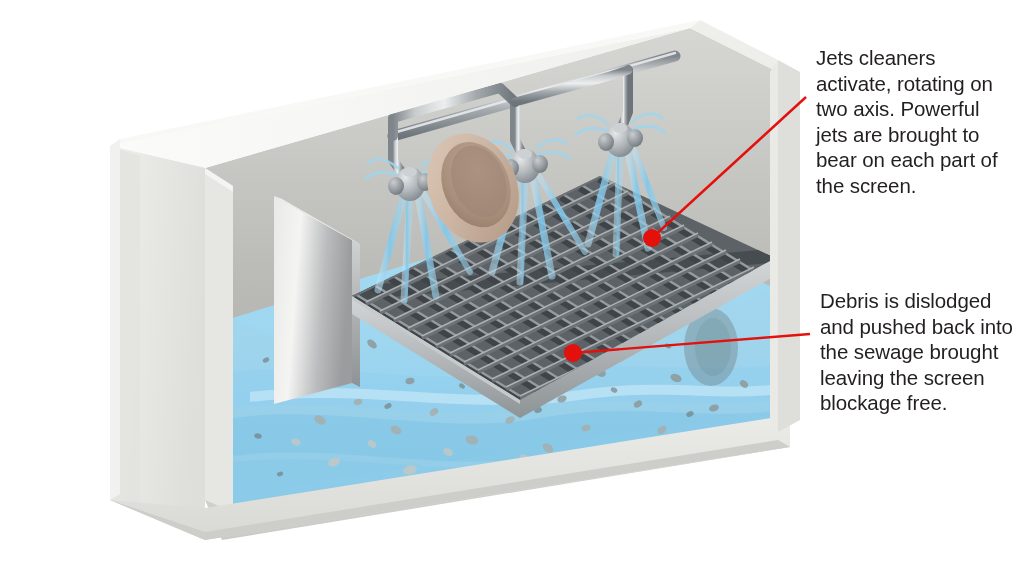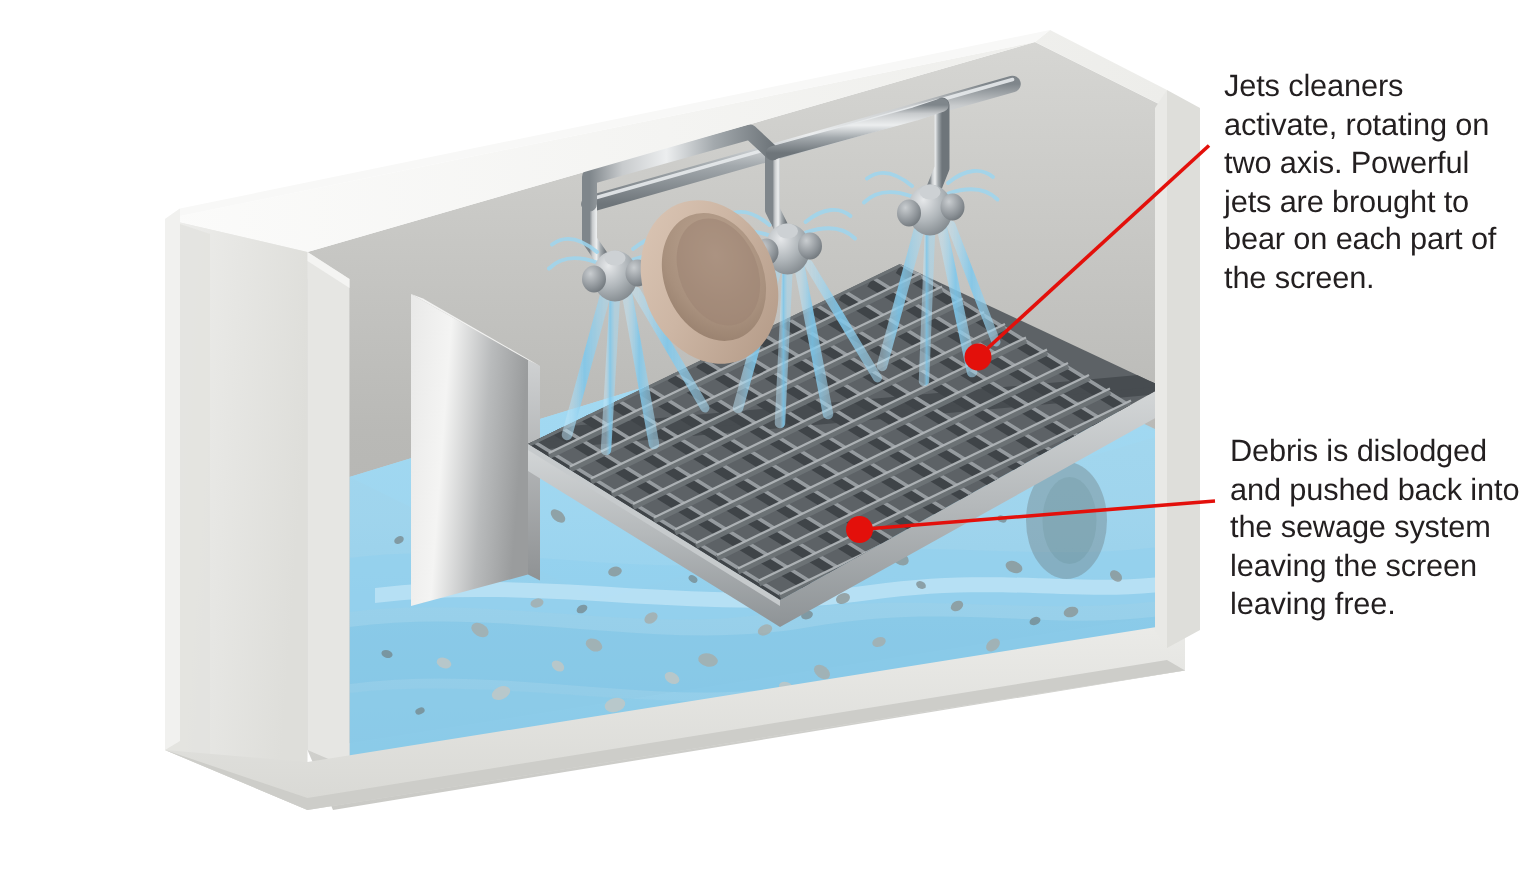--- a/index.html
+++ b/index.html
@@ -458,13 +458,13 @@
     <circle cx="652" cy="238" r="9" fill="#e3100b"></circle>
 
     <line x1="573" y1="353" x2="810" y2="334" stroke="#e3100b" stroke-width="2.4"></line>
     <circle cx="573" cy="353" r="9" fill="#e3100b"></circle>
   </g>
 </svg>
 </div>
 
 <div class="callout" id="callout-jets">Jets cleaners activate, rotating on two axis. Powerful jets are brought to bear on each part of the screen.</div>
 
-<div class="callout" id="callout-debris">Debris is dislodged and pushed back into the sewage system leaving the screen leaving free.</div>
+<div class="callout" id="callout-debris">Debris is dislodged and pushed back into the sewage brought leaving the screen blockage free.</div>
 
 </body></html>

